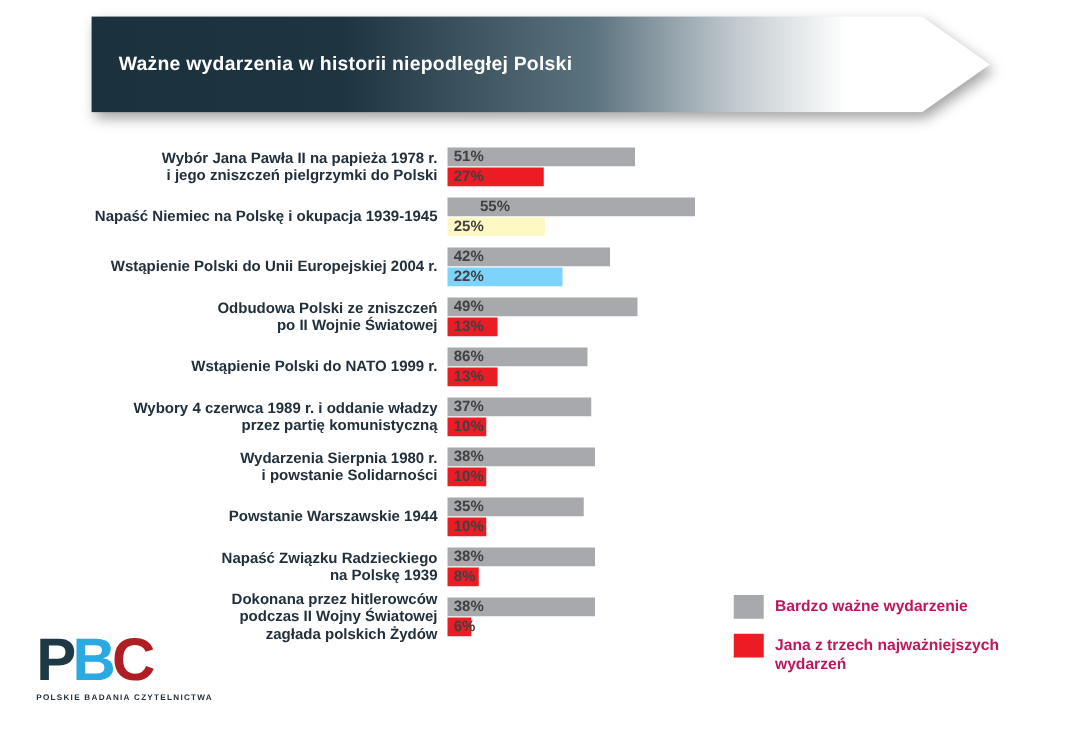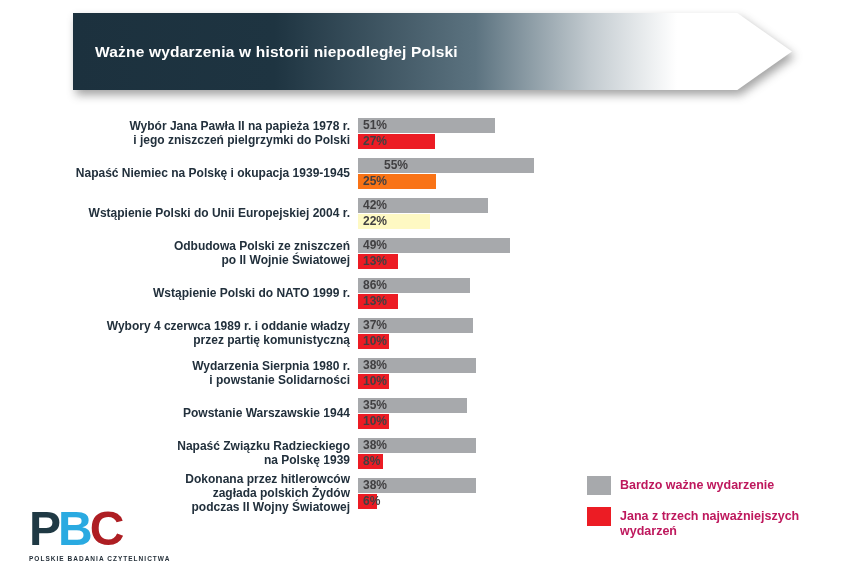--- a/index.html
+++ b/index.html
@@ -68,50 +68,50 @@
   </div>
 </div>
 
 <div class="chart" id="chart">
     <div class="chart-row">
       <div class="cat-label">
         <div>Wybór Jana Pawła II na papieża 1978 r.</div>
         <div>i jego zniszczeń pielgrzymki do Polski</div>
       </div>
       <div class="bar-stack">
-        <div class="bar" style="background: rgb(167, 169, 172); width: 137px;">
+        <div class="bar" style="background: rgb(167, 169, 172); width: 150px;">
           <span>51%</span>
         </div>
         <div class="bar" style="background: rgb(236, 28, 36); width: 77px;">
           <span>27%</span>
         </div>
       </div>
     </div>
     <div class="chart-row">
       <div class="cat-label">
         <div>Napaść Niemiec na Polskę i okupacja 1939-1945</div>
       </div>
       <div class="bar-stack">
-        <div class="bar" style="background: rgb(167, 169, 172); width: 176px; padding-left: 26px;">
+        <div class="bar" style="background: rgb(167, 169, 172); width: 198px; padding-left: 26px;">
           <span>55%</span>
         </div>
-        <div class="bar" style="background: #f97316; width: 77.5px;">
+        <div class="bar" style="background: #fef9c3; width: 77.5px;">
           <span>25%</span>
         </div>
       </div>
     </div>
     <div class="chart-row">
       <div class="cat-label">
         <div>Wstąpienie Polski do Unii Europejskiej 2004 r.</div>
       </div>
       <div class="bar-stack">
         <div class="bar" style="background: rgb(167, 169, 172); width: 130.2px;">
           <span>42%</span>
         </div>
-        <div class="bar" style="background: #fef9c3; width: 72px;">
+        <div class="bar" style="background: #7dd3fc; width: 92px;">
           <span>22%</span>
         </div>
       </div>
     </div>
     <div class="chart-row">
       <div class="cat-label">
         <div>Odbudowa Polski ze zniszczeń</div>
         <div>po II Wojnie Światowej</div>
       </div>
       <div class="bar-stack">
@@ -187,22 +187,22 @@
           <span>38%</span>
         </div>
         <div class="bar" style="background: rgb(236, 28, 36); width: 24.8px;">
           <span>8%</span>
         </div>
       </div>
     </div>
     <div class="chart-row">
       <div class="cat-label">
         <div>Dokonana przez hitlerowców</div>
+        <div>podczas II Wojny Światowej</div>
         <div>zagłada polskich Żydów</div>
-        <div>podczas II Wojny Światowej</div>
       </div>
       <div class="bar-stack">
         <div class="bar" style="background: rgb(167, 169, 172); width: 117.8px;">
           <span>38%</span>
         </div>
         <div class="bar" style="background: rgb(236, 28, 36); width: 18.6px;">
           <span>6%</span>
         </div>
       </div>
     </div>

